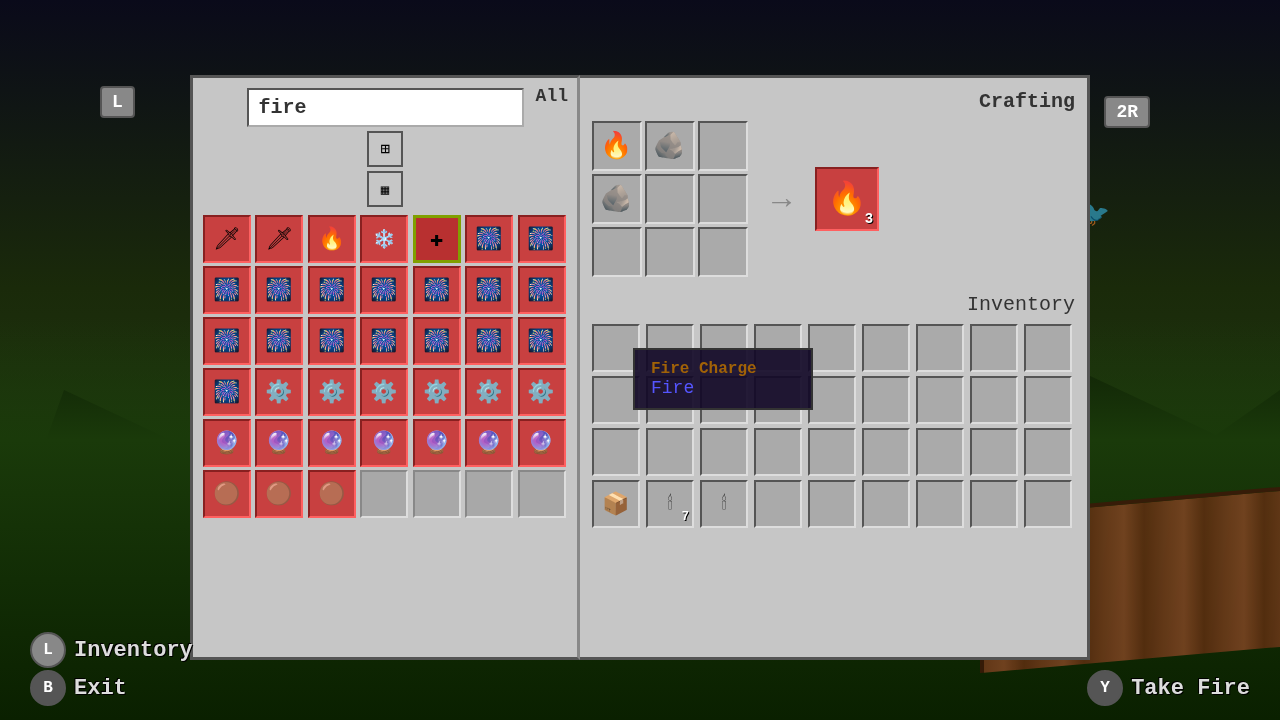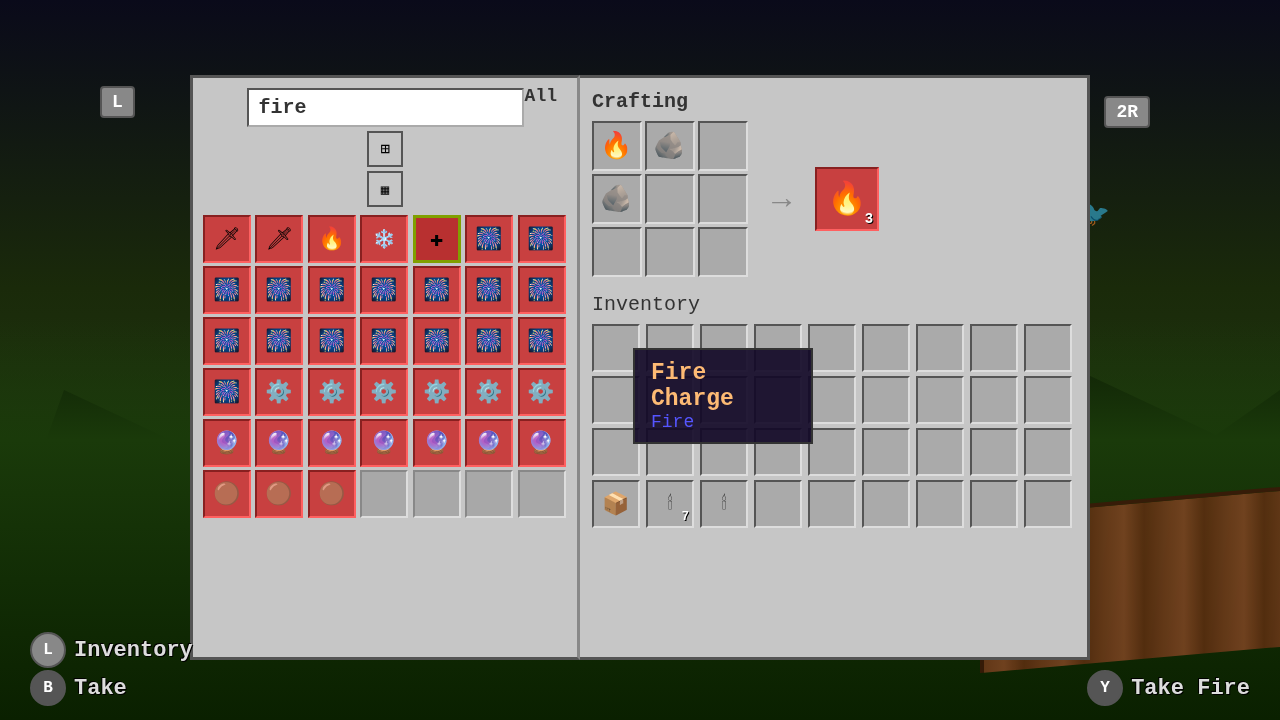--- a/index.html
+++ b/index.html
@@ -178,23 +178,23 @@
       top: 270px;
       left: 440px;
       background: rgba(20, 10, 40, 0.92);
       border: 2px solid #333;
       padding: 10px 16px;
       z-index: 100;
       min-width: 180px;
     }
 
     .tooltip-name {
-      font-size: 23px;
-      font-weight: bold;
-      color: #fdba74;
+      font-size: 16px;
+      font-weight: bold;
+      color: #a16207;
       font-family: 'Courier New', monospace;
     }
 
     .tooltip-category {
       font-size: 18px;
       color: #5555ff;
       font-family: 'Courier New', monospace;
     }
 
     .nav-btn {
@@ -210,34 +210,35 @@
     }
 
     .nav-btn.active {
       background: #c6c6c6;
       border-bottom: 3px solid #c6c6c6;
     }
 
     .all-label {
       position: absolute;
       top: 8px;
-      right: 20px;
+      right: 9px;
       font-size: 18px;
       font-family: 'Courier New', monospace;
       color: #333;
       font-weight: bold;
     }
 
     
     .right-panel {
       flex: 1;
       background: #c6c6c6;
       border: 3px solid #555;
       border-left: none;
       padding: 12px;
+      text-align: right;
     }
 
     .section-title {
       font-size: 20px;
       font-family: 'Courier New', monospace;
       color: #333;
       margin-bottom: 8px;
       font-weight: bold;
     }
 
@@ -569,19 +570,19 @@
   </div>
 </div>
 
 <div class="bottom-hint hint-left" style="bottom: 52px; left: 30px;">
   <div class="btn-circle">L</div>
   <span class="hint-label">Inventory</span>
 </div>
 
 <div class="bottom-hint" style="bottom: 14px; left: 30px;">
   <div class="btn-circle" style="background:#555;">B</div>
-  <span class="hint-label">Take</span>
+  <span class="hint-label">Exit</span>
 </div>
 
 <div class="bottom-hint" style="bottom: 14px; right: 30px;">
   <div class="btn-circle" style="background:#555;">Y</div>
   <span class="hint-label">Take Fire</span>
 </div>
 
 </body></html>

